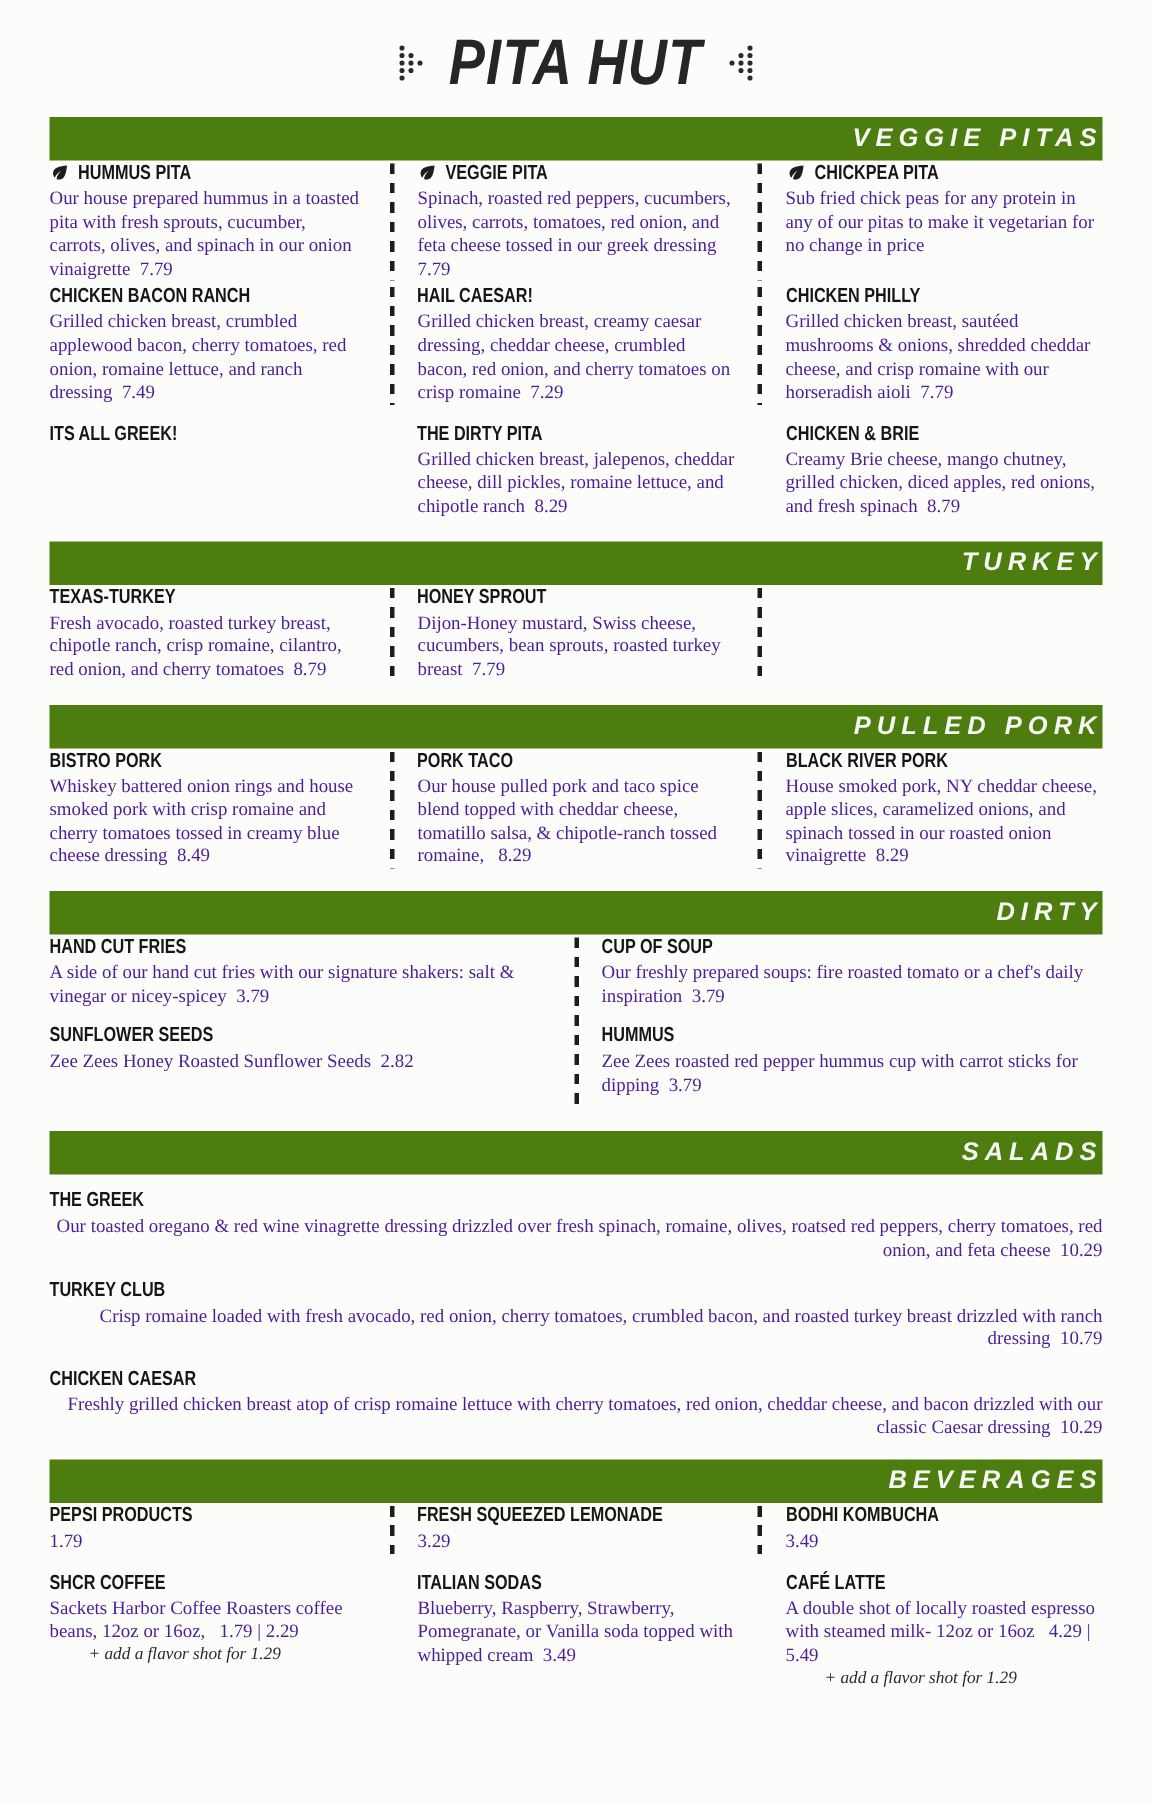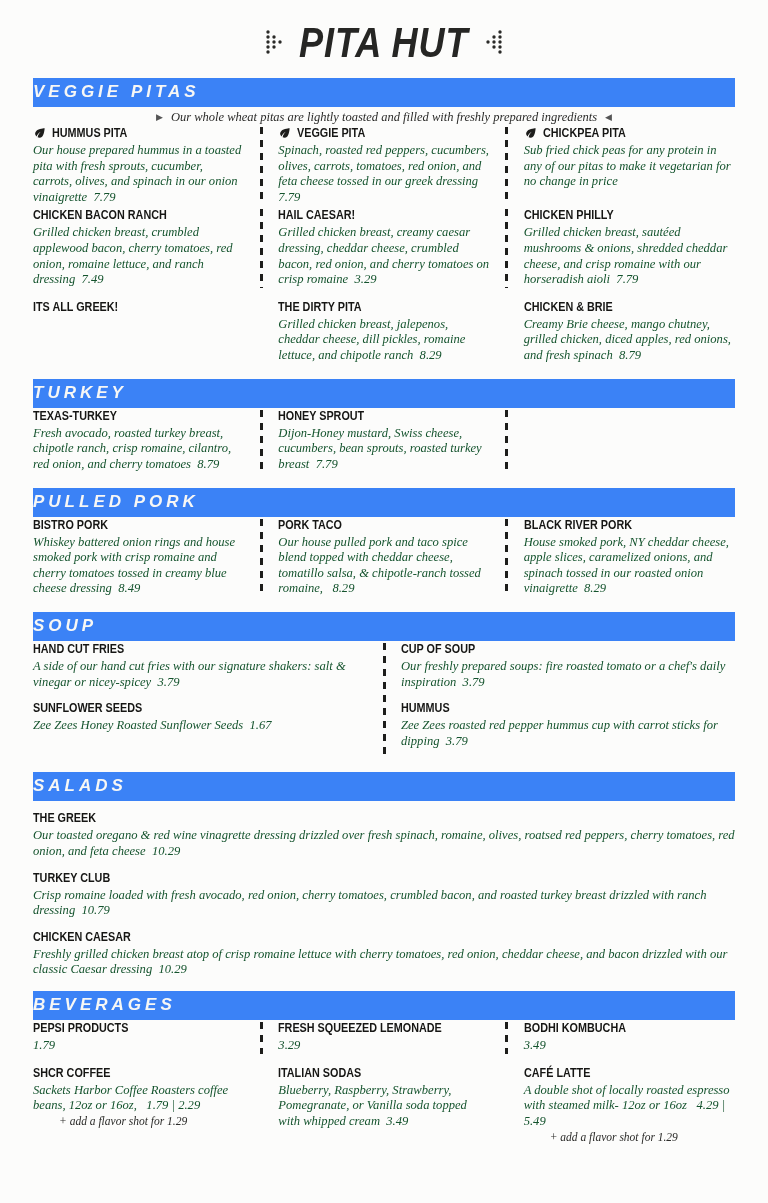--- a/index.html
+++ b/index.html
@@ -14,21 +14,21 @@
   .masthead { display: flex; align-items: center; justify-content: center; gap: 0; margin: 4px 0 12px 0; height: 48px; }
   .title {
     font-family: "Liberation Sans", sans-serif; font-weight: bold; font-style: italic;
     font-size: 43px; letter-spacing: 1px; color: #262624;
     display: inline-block; transform: scaleX(0.84);
   }
   .deco svg { display: block; }
 
   
   .banner {
-    background: #3b82f6; color: #f7f7f5; text-align: left;
+    background: #4d7c0f; color: #f7f7f5; text-align: right;
     font-family: "Liberation Sans", sans-serif; font-weight: bold; font-style: italic;
     font-size: 17px; letter-spacing: 4px; padding: 4px 0 5px 0; margin-top: 13px;
   }
   .subtitle {
     text-align: center; font-style: italic; font-size: 12.5px; color: #2a2a28;
     margin-top: 3px;
   }
   .subtitle .tri { font-style: normal; font-size: 9px; color: #555; position: relative; top: -1px; padding: 0 8px; }
 
   
@@ -47,25 +47,25 @@
   .item { margin-bottom: 2px; }
   .stack .item { margin-bottom: 10px; }
   .item-head { display: flex; align-items: center; gap: 5px; margin-bottom: 3px; }
   .item-name {
     font-family: "Liberation Sans", sans-serif; font-weight: bold;
     font-size: 13.5px; color: #161614; letter-spacing: 0px; white-space: nowrap;
     display: inline-block; transform: scaleX(0.8); transform-origin: 0 50%;
   }
   .leaf { display: inline-flex; }
   .leaf svg { display: block; }
-  .item-desc { font-size: 12.6px; line-height: 1.24; color: #14532d; white-space: pre-wrap; font-style: italic; }
+  .item-desc { font-size: 12.6px; line-height: 1.24; color: #4c1d95; white-space: pre-wrap; }
   .item-note { font-size: 11.5px; font-style: italic; color: #2a2a28; margin: 1px 0 0 26px; }
 
   .section { margin: 0; }
-  .full { margin-top: 9px; }
+  .full { margin-top: 9px; text-align: right; }
 </style>
 </head>
 <body>
 
 <div class="page">
 
   <header class="masthead">
     <span class="deco">
       <svg width="18" height="26" viewBox="0 0 18 26" fill="#2a2a28">
         <circle cx="3" cy="3" r="1.7"></circle>
@@ -91,23 +91,20 @@
           <circle cx="15" cy="13" r="1.7"></circle>
           <circle cx="15" cy="18" r="1.7"></circle>
           <circle cx="15" cy="23" r="1.7"></circle>
       </svg>
     </span>
   </header>
 
   <div class="banner" style="margin-top:8px;">
     <span>VEGGIE PITAS</span>
   </div>
-  <div class="subtitle">
-    <span class="tri">▶</span><span>Our whole wheat pitas are lightly toasted and filled with freshly prepared ingredients</span><span class="tri">◀</span>
-  </div>
   <div class="grid3 section">
     <div class="item gc1 gr1">
       <div class="item-head">
         <span class="leaf">
             <svg width="14" height="14" viewBox="0 0 24 24" fill="#1d1d1b">
               <path d="M6.05 8.05a7 7 0 0 0-.02 9.88c1.47-3.4 4.09-6.24 7.36-7.93-2.77 2.34-4.71 5.61-5.39 9.32 2.6 1.23 5.8.78 7.95-1.37C19.43 14.47 20 4 20 4S9.53 4.57 6.05 8.05z"></path>
             </svg>
           </span>
         <span class="item-name">HUMMUS PITA</span>
       </div>
@@ -144,21 +141,21 @@
       <div class="item-head">
           <span class="item-name">CHICKEN BACON RANCH</span>
         </div>
       <p class="item-desc">Grilled chicken breast, crumbled applewood bacon, cherry tomatoes, red onion, romaine lettuce, and ranch dressing  7.49</p>
     </div>
     <div class="vdash gd2"></div>
     <div class="item gc3 gr1">
       <div class="item-head">
           <span class="item-name">HAIL CAESAR!</span>
         </div>
-      <p class="item-desc">Grilled chicken breast, creamy caesar dressing, cheddar cheese, crumbled bacon, red onion, and cherry tomatoes on crisp romaine  3.29</p>
+      <p class="item-desc">Grilled chicken breast, creamy caesar dressing, cheddar cheese, crumbled bacon, red onion, and cherry tomatoes on crisp romaine  7.29</p>
     </div>
     <div class="vdash gd4"></div>
     <div class="item gc5 gr1">
       <div class="item-head">
           <span class="item-name">CHICKEN PHILLY</span>
         </div>
       <p class="item-desc">Grilled chicken breast, sautéed mushrooms &amp; onions, shredded cheddar cheese, and crisp romaine with our horseradish aioli  7.79</p>
     </div>
     <div class="item gc1 gr2">
       <div class="item-head">
@@ -219,35 +216,35 @@
     <div class="vdash gd4"></div>
     <div class="item gc5 gr1">
       <div class="item-head">
           <span class="item-name">BLACK RIVER PORK</span>
         </div>
       <p class="item-desc">House smoked pork, NY cheddar cheese, apple slices, caramelized onions, and spinach tossed in our roasted onion vinaigrette  8.29</p>
     </div>
   </div>
 
   <div class="banner">
-    <span>SOUP</span>
+    <span>DIRTY</span>
   </div>
   <div class="grid2 section">
     <div class="stack" style="grid-column:1;">
       <div class="item">
         <div class="item-head">
             <span class="item-name">HAND CUT FRIES</span>
           </div>
         <p class="item-desc">A side of our hand cut fries with our signature shakers: salt &amp; vinegar or nicey-spicey  3.79</p>
       </div>
       <div class="item">
         <div class="item-head">
             <span class="item-name">SUNFLOWER SEEDS</span>
           </div>
-        <p class="item-desc">Zee Zees Honey Roasted Sunflower Seeds  1.67</p>
+        <p class="item-desc">Zee Zees Honey Roasted Sunflower Seeds  2.82</p>
       </div>
     </div>
     <div class="vdash" style="grid-column:2;"></div>
     <div class="stack" style="grid-column:3;">
       <div class="item">
         <div class="item-head">
             <span class="item-name">CUP OF SOUP</span>
           </div>
         <p class="item-desc">Our freshly prepared soups: fire roasted tomato or a chef's daily inspiration  3.79</p>
       </div>

